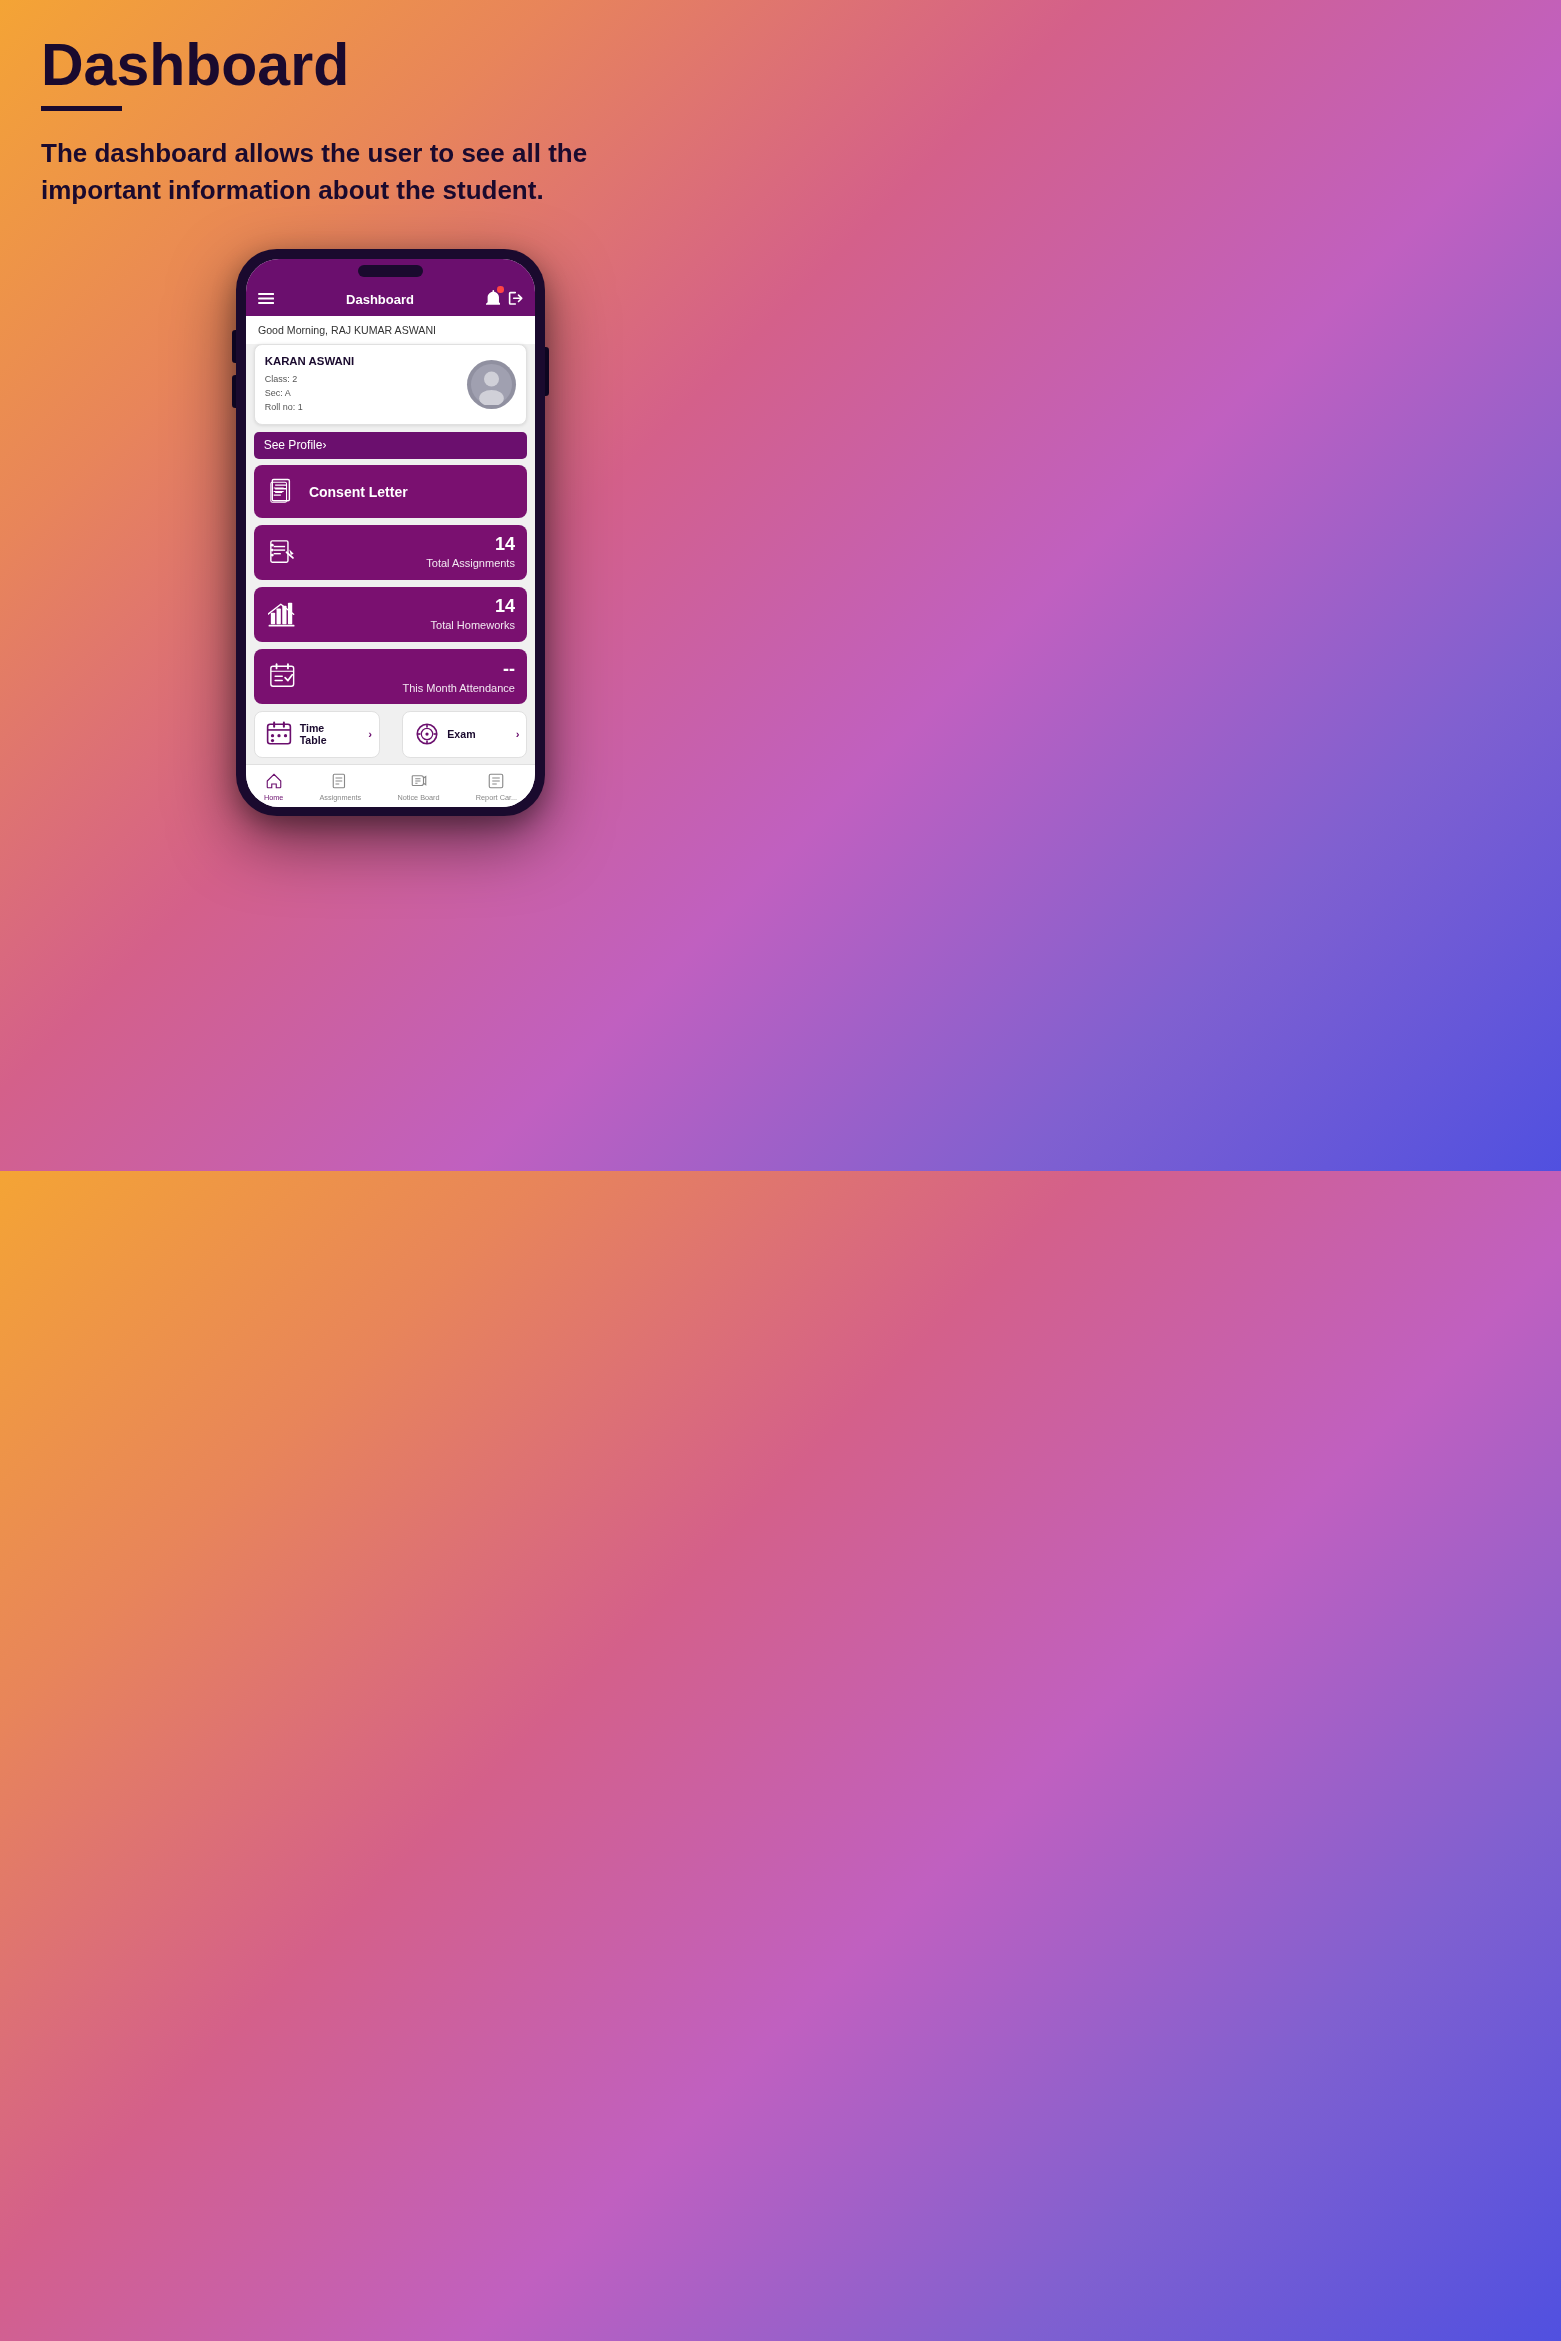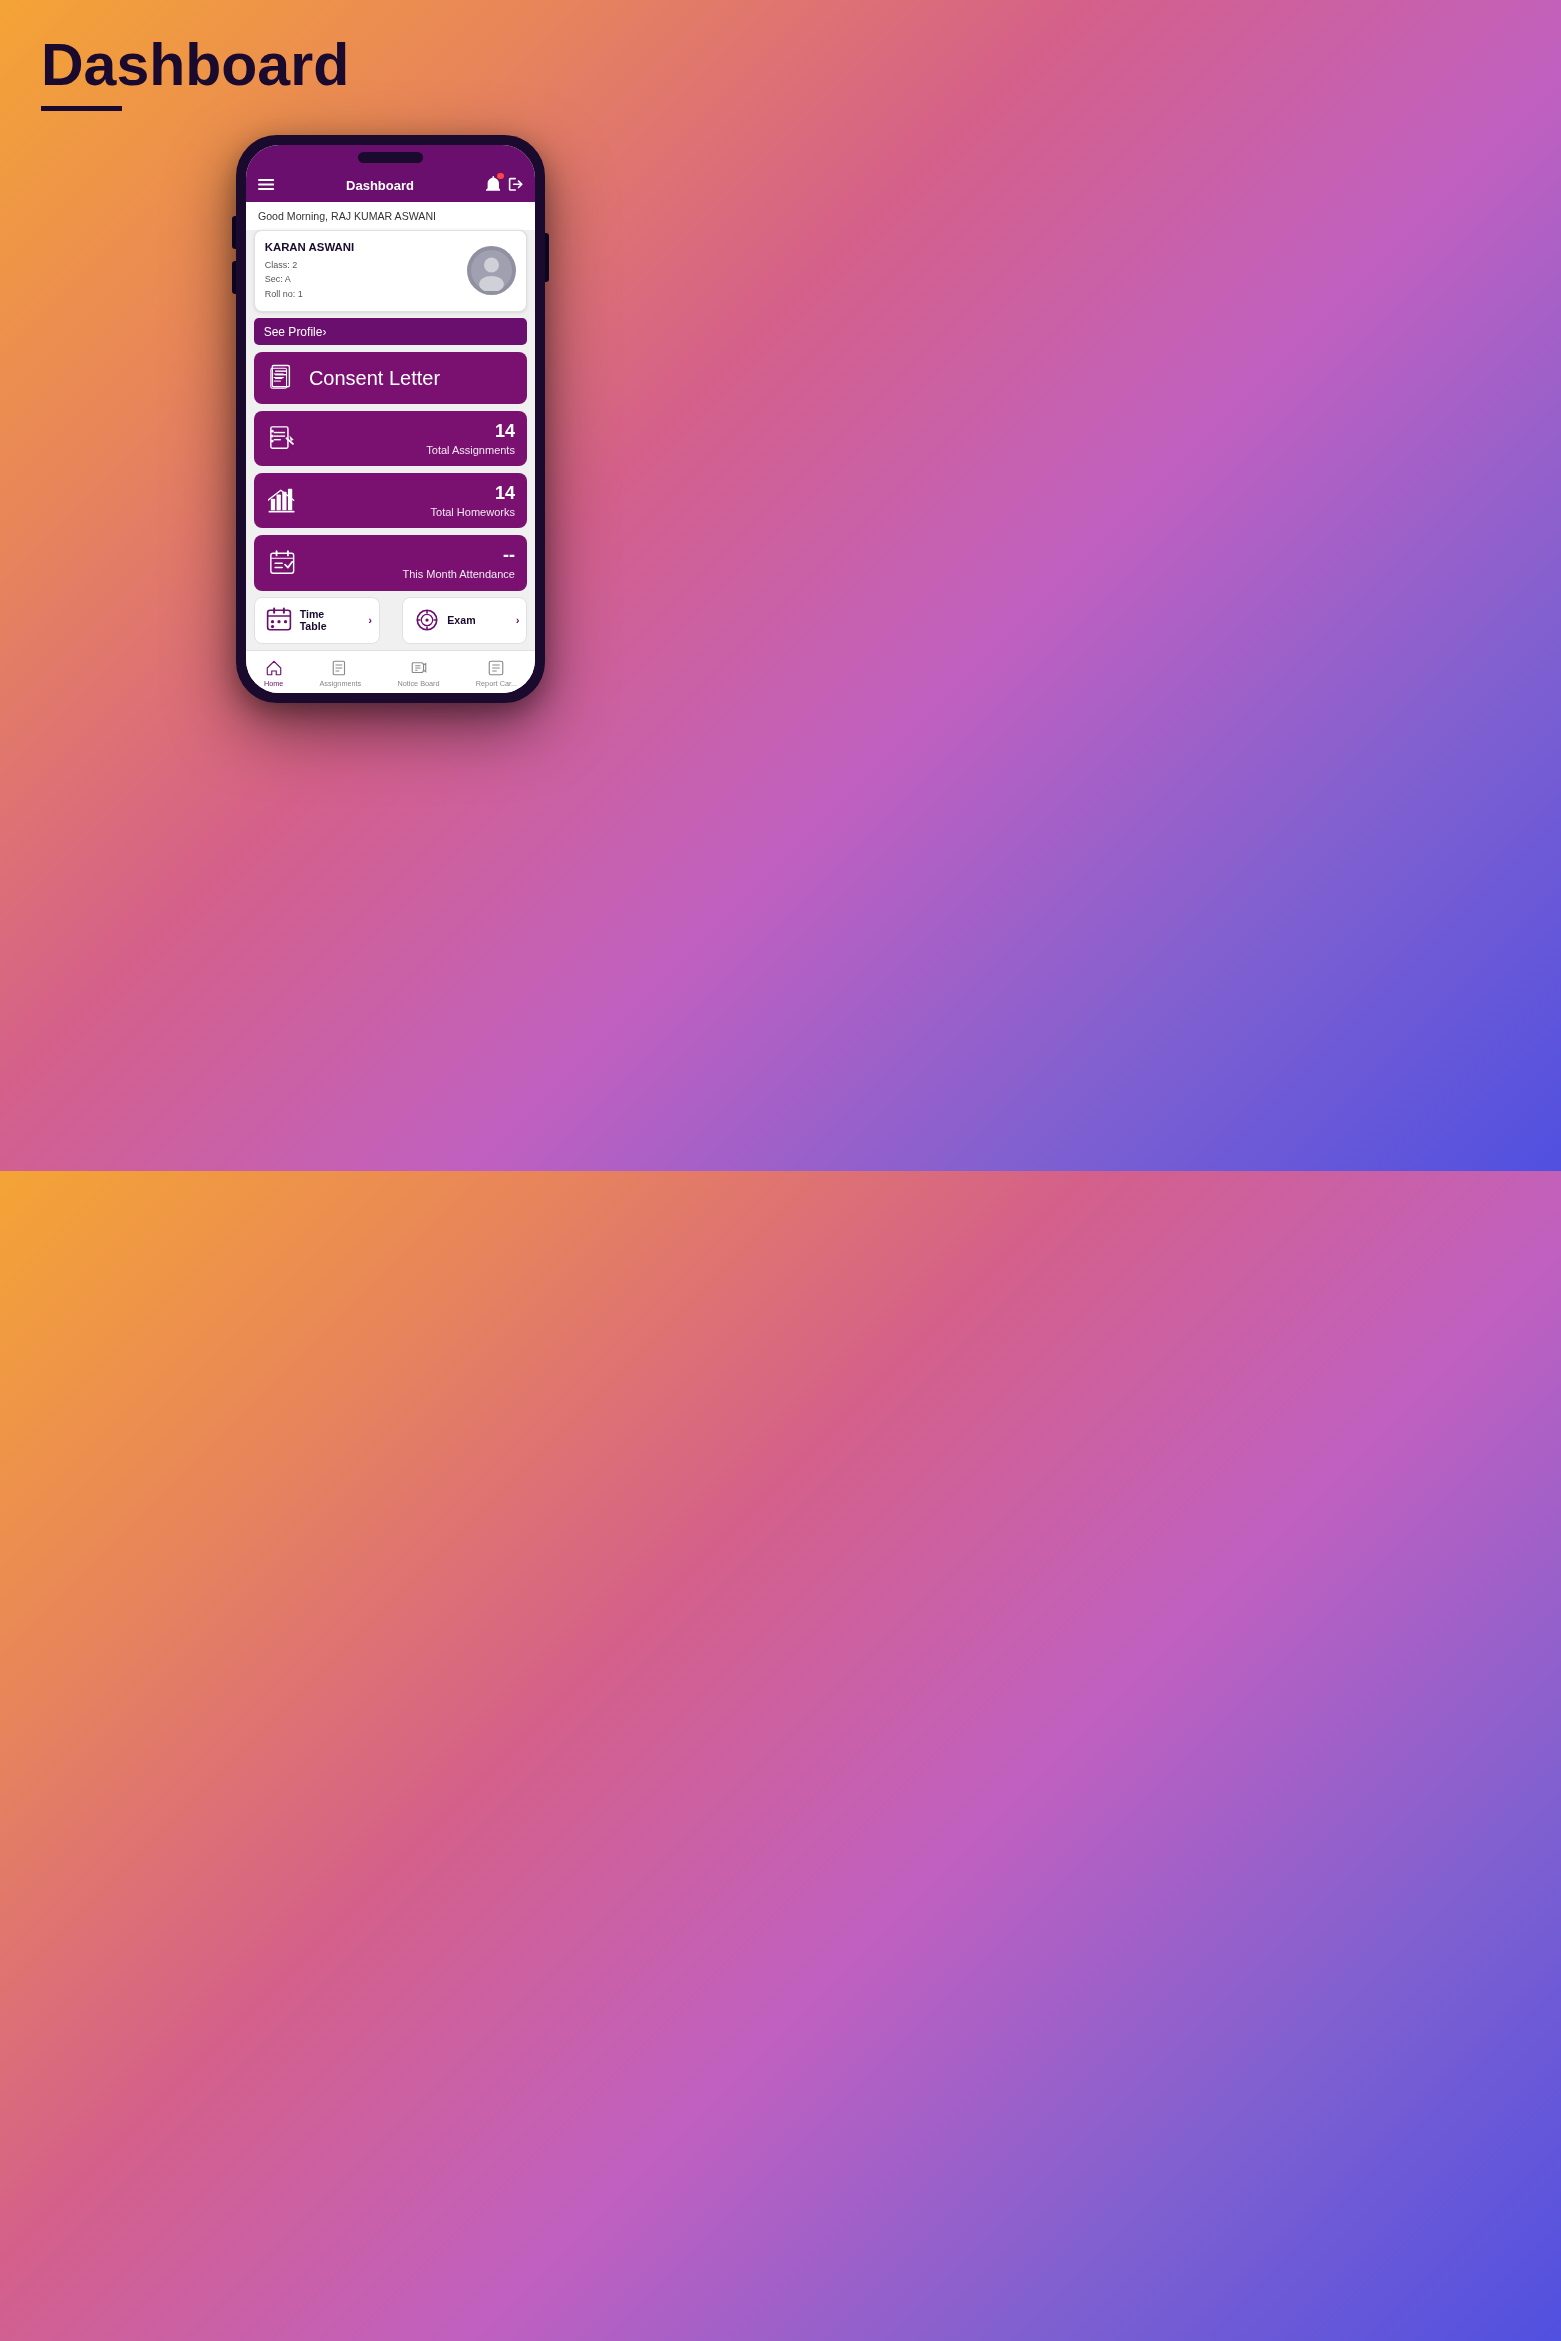--- a/index.html
+++ b/index.html
@@ -228,22 +228,22 @@
 
     .menu-icon svg {
       width: 28.5px;
       height: 28.5px;
       fill: none;
       stroke: white;
       stroke-width: 2;
     }
 
     .menu-label {
-      font-size: 20px;
-      font-weight: 400;
+      font-size: 14px;
+      font-weight: 700;
     }
 
     .menu-item-right {
       text-align: right;
     }
 
     .menu-count {
       font-size: 18px;
       font-weight: 800;
       display: block;
@@ -379,20 +379,21 @@
       background: #0d0520;
       border-radius: 3.3px 0 0 3.3px;
     }
   </style>
 </head>
 <body>
 
 <div class="page-content">
   <h1 class="page-title">Dashboard</h1>
   <div class="title-underline"></div>
+  <p class="page-description">The dashboard allows the user to see all the important information about the student.</p>
 
   <div class="phone-wrapper">
     <div class="phone-outer">
       <div class="phone-side-btn"></div>
       <div class="phone-side-btn2"></div>
       <div class="phone-side-btn3"></div>
 
       <div class="phone-inner">
 
         <div class="phone-notch">

